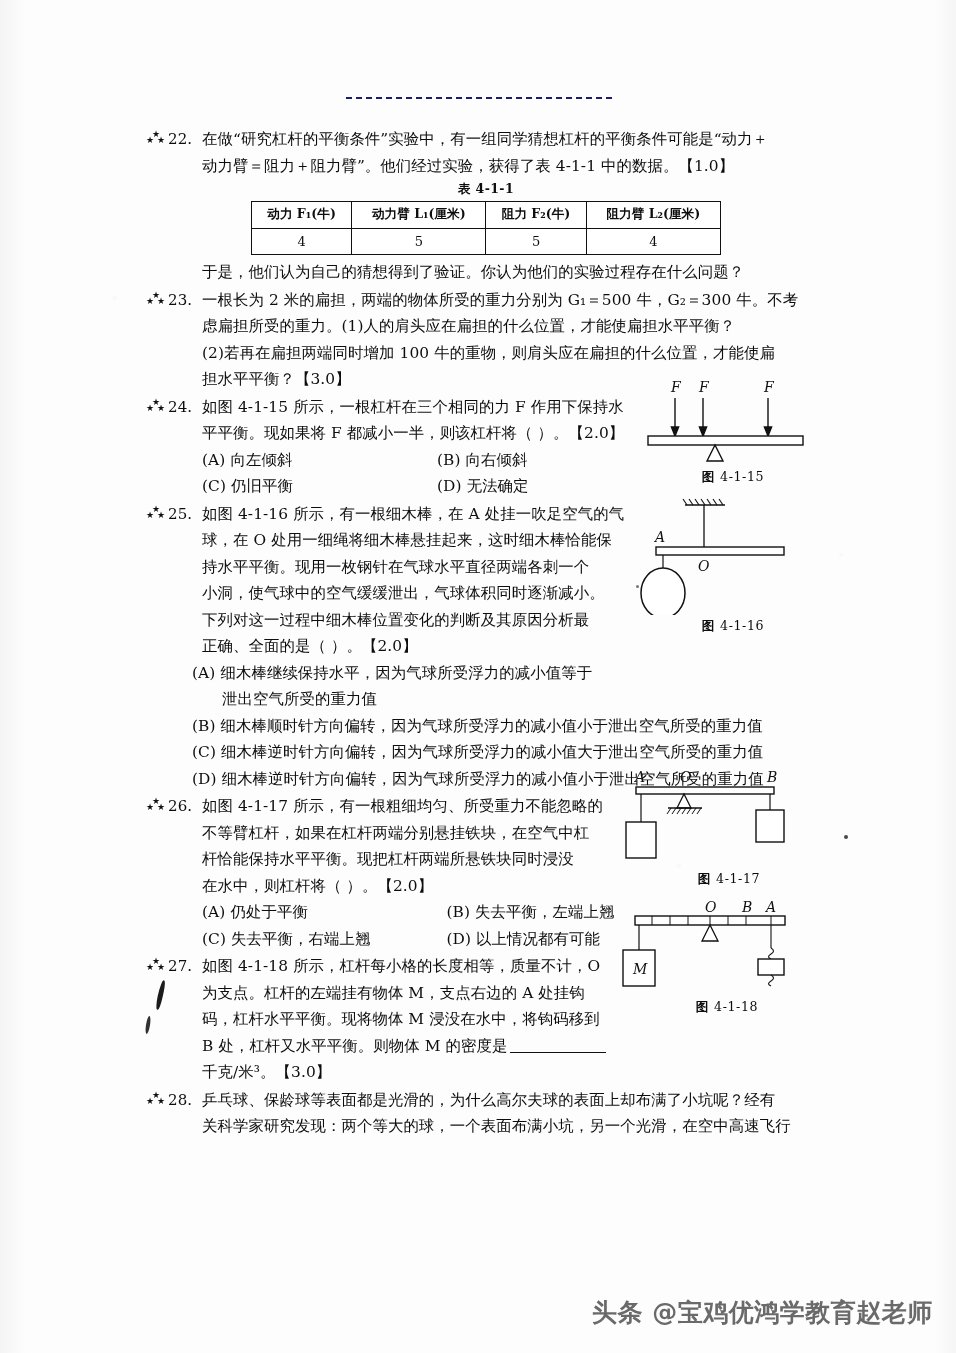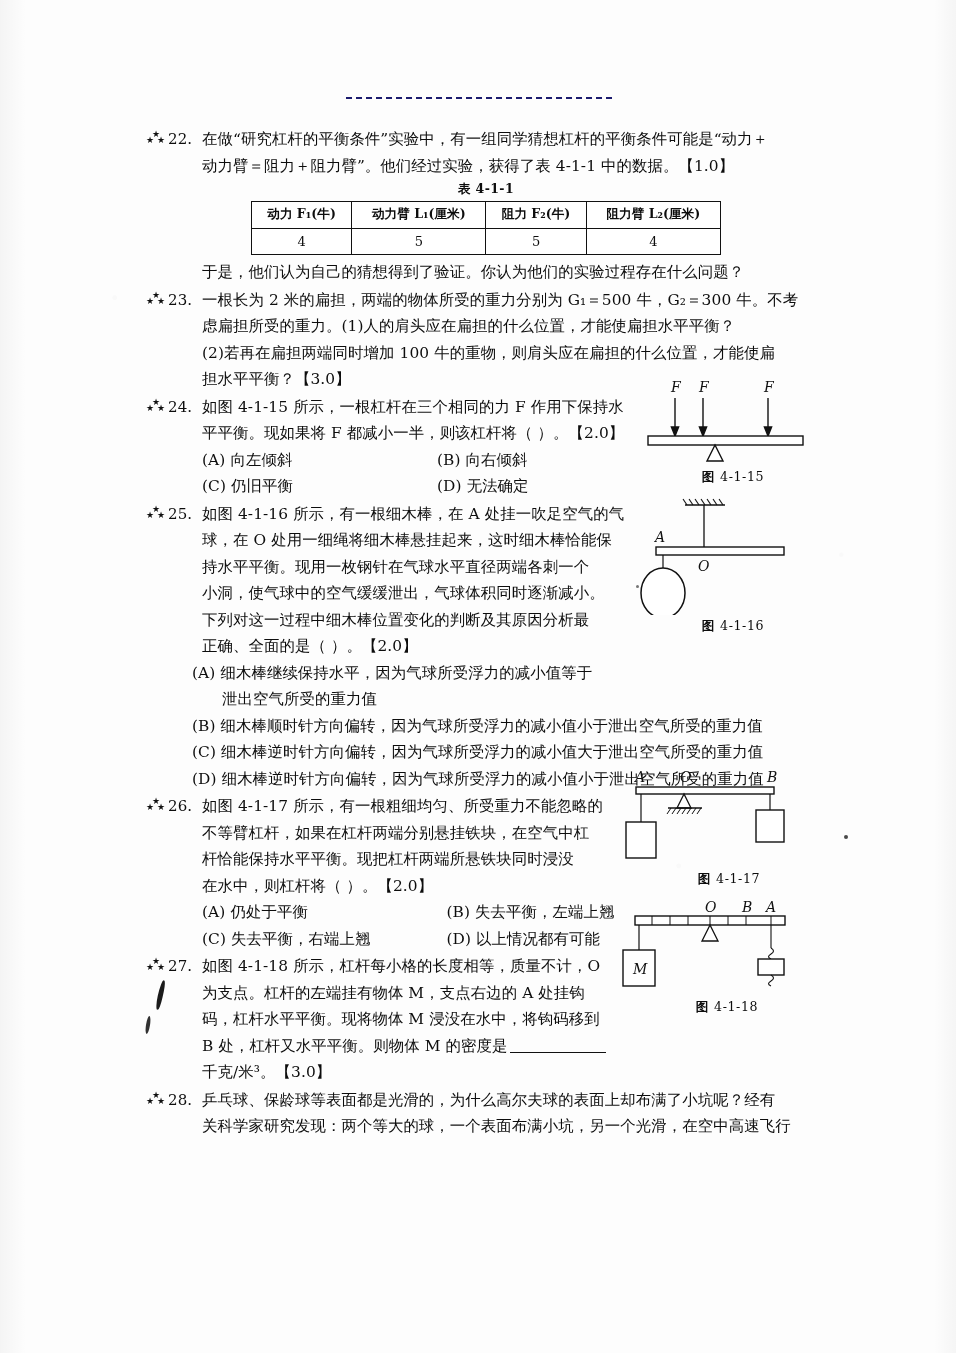--- a/index.html
+++ b/index.html
@@ -432,14 +432,15 @@
   </div>
 
   <div class="mark m1"></div>
   <div class="mark m2"></div>
   <div class="mark m3"></div>
   <div class="mark m4"></div>
 
   <div class="scan-grain"></div>
   <div class="edge-shade"></div>
 
+  <div class="watermark">头条 @宝鸡优鸿学教育赵老师</div>
 
 </div>
 
 </body></html>

